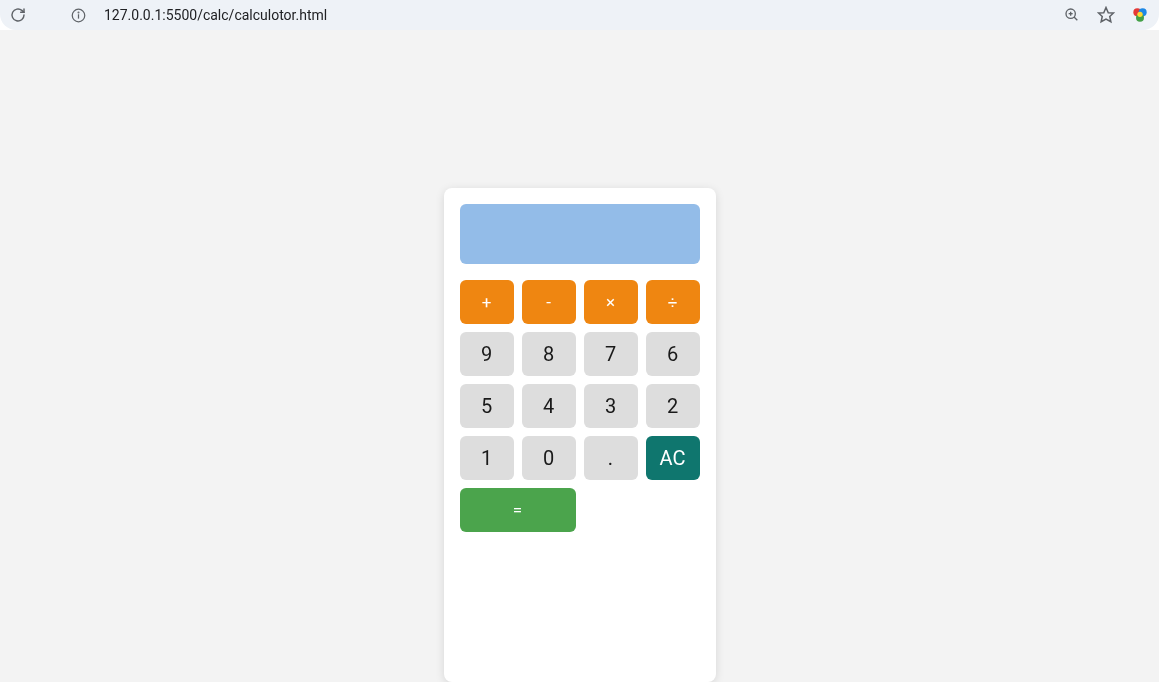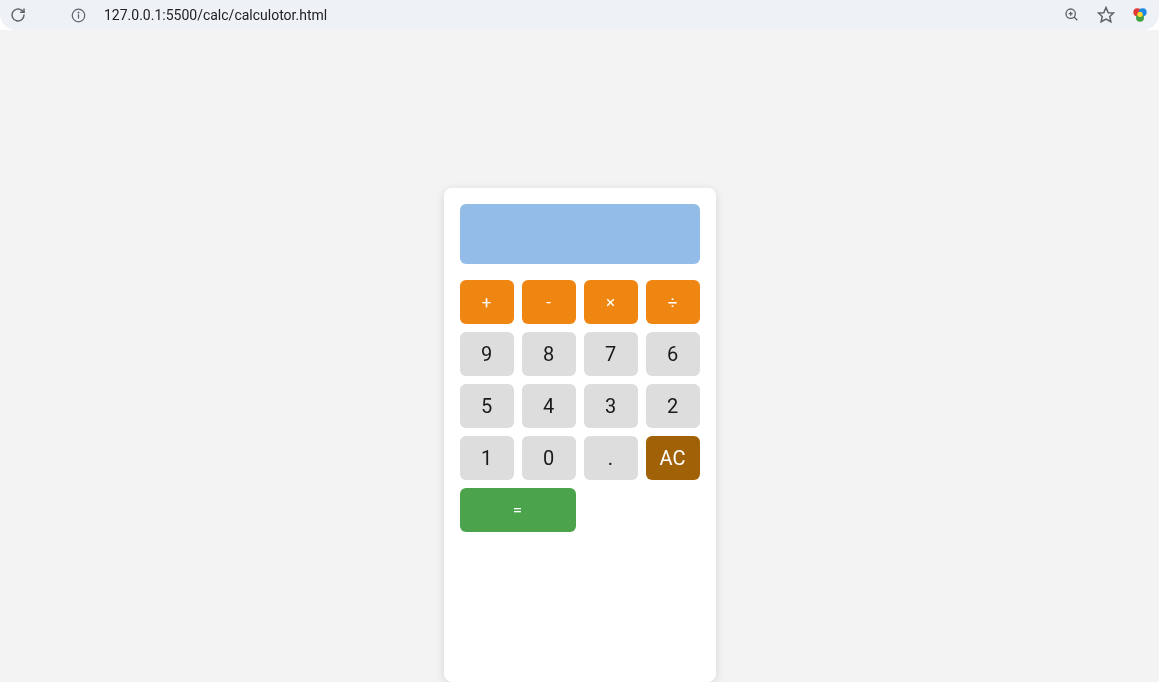--- a/index.html
+++ b/index.html
@@ -100,21 +100,21 @@
     .btn-operator {
       background: #ef8611;
       color: #fff;
       font-size: 17px;
     }
     .btn-number {
       background: #dddddd;
       color: #1a1a1a;
     }
     .btn-ac {
-      background: #a16207;
+      background: #0f766e;
       color: #fff;
       font-size: 20px;
     }
     .btn-equals {
       background: #4ba44c;
       color: #fff;
       grid-column: span 2;
       font-size: 17px;
     }
   </style>

